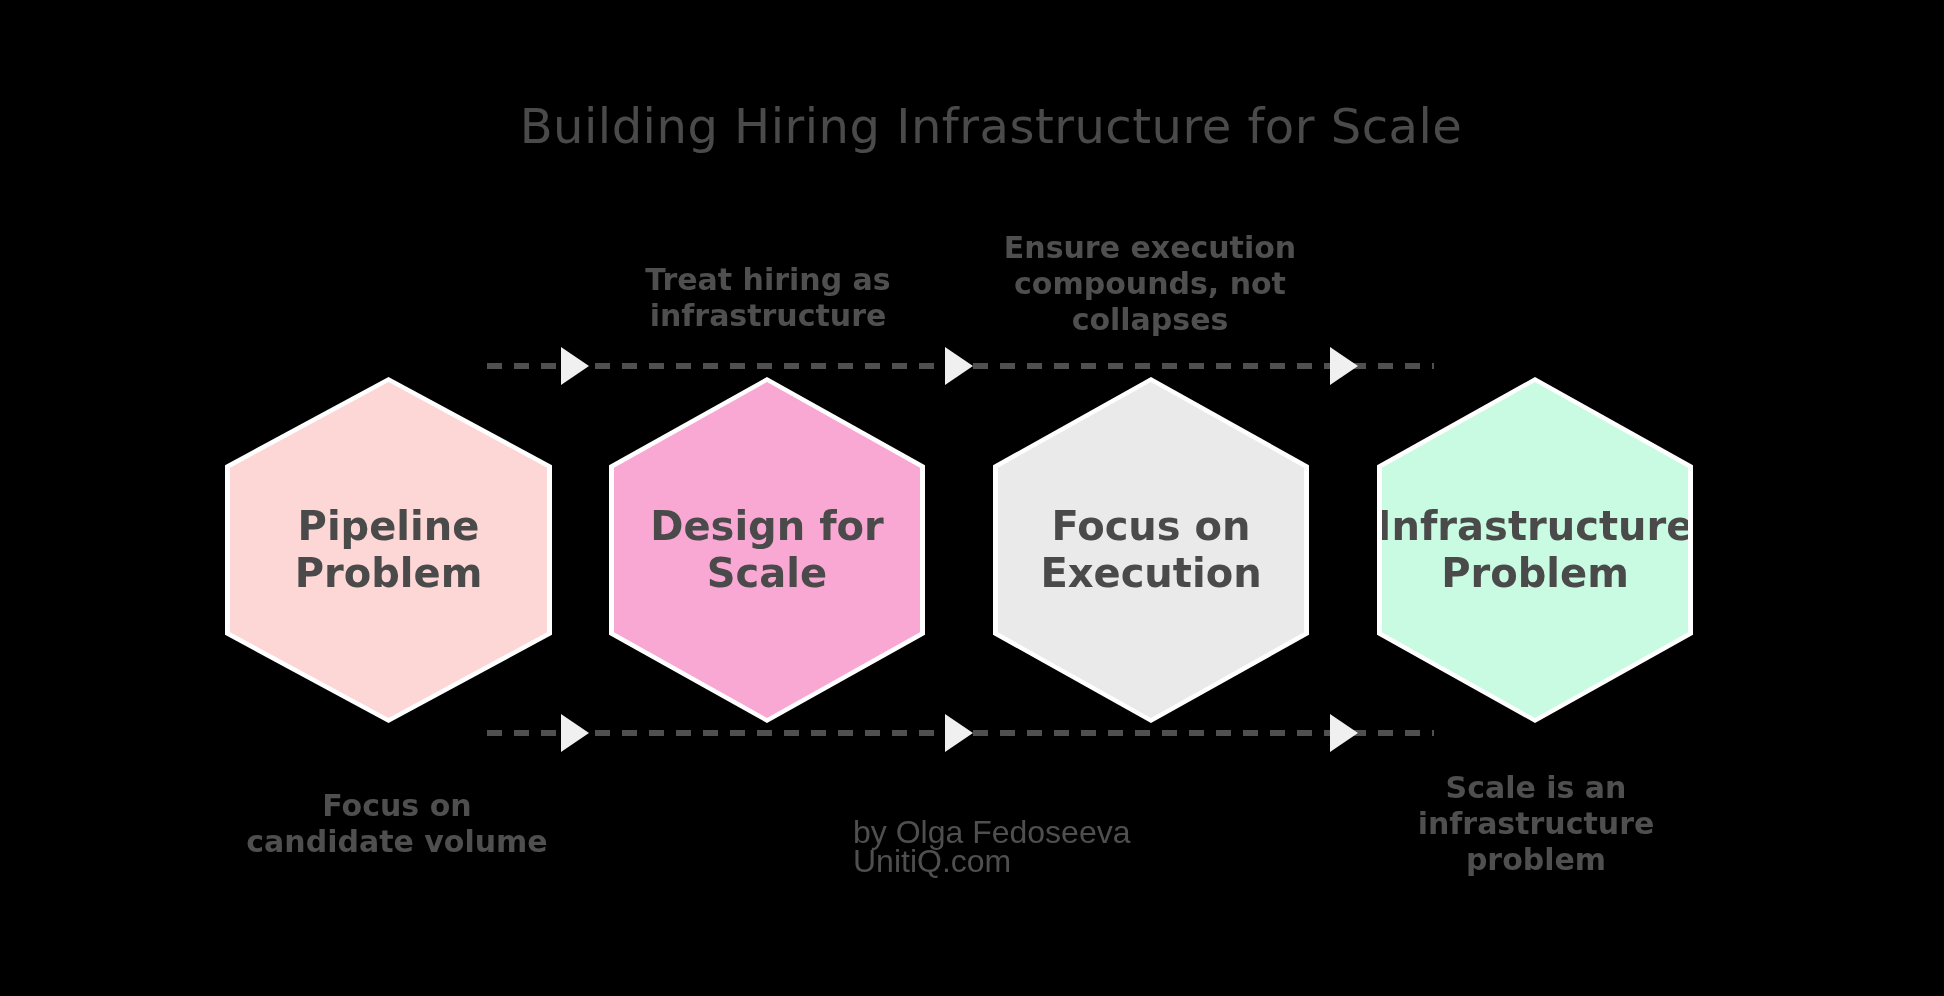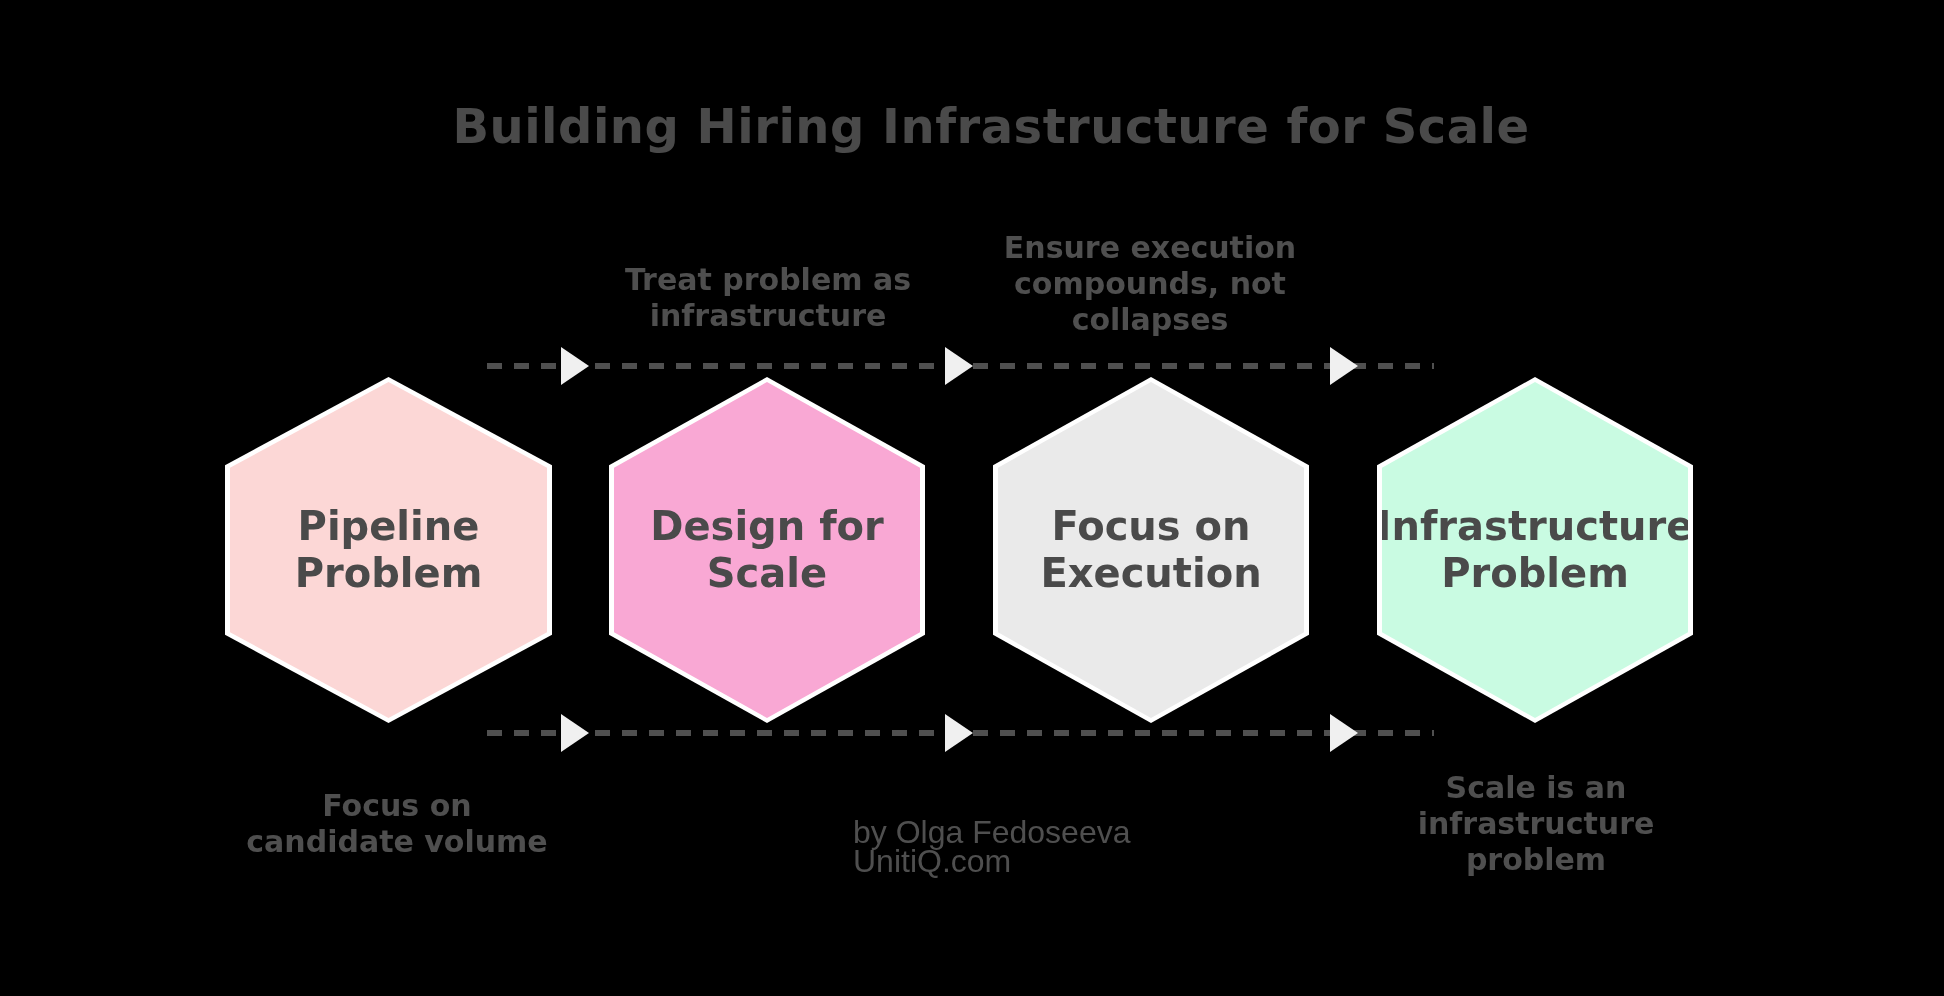--- a/index.html
+++ b/index.html
@@ -9,21 +9,21 @@
     height: 996px;
     background: var(--background, #000);
     overflow: hidden;
     font-family: "DejaVu Sans", sans-serif;
   }
   .title {
     position: absolute;
     top: 98px; left: 0; right: 0;
     text-align: center;
     font-size: 48px;
-    font-weight: bold;
+    font-weight: normal;
     letter-spacing: 0.5px;
     color: var(--text_dark, #4a4a4a);
     padding-left: 38px;
   }
   .hex {
     position: absolute;
     top: 377px;
     width: 316px;
     height: 346px;
     background: var(--hex_border, #ffffff);
@@ -96,21 +96,21 @@
     text-align: left;
   }
 </style>
 </head>
 <body>
 
 <div class="stage">
 
   <div class="title">Building Hiring Infrastructure for Scale</div>
 
-  <div class="annotation ann-treat">Treat problem as
+  <div class="annotation ann-treat">Treat hiring as
 infrastructure</div>
   <div class="annotation ann-ensure">Ensure execution
 compounds, not
 collapses</div>
 
   <div class="dash-line dash-top"></div>
   <div class="arrow-head ah-row1 ah-c1"></div>
   <div class="arrow-head ah-row1 ah-c2"></div>
   <div class="arrow-head ah-row1 ah-c3"></div>
 

